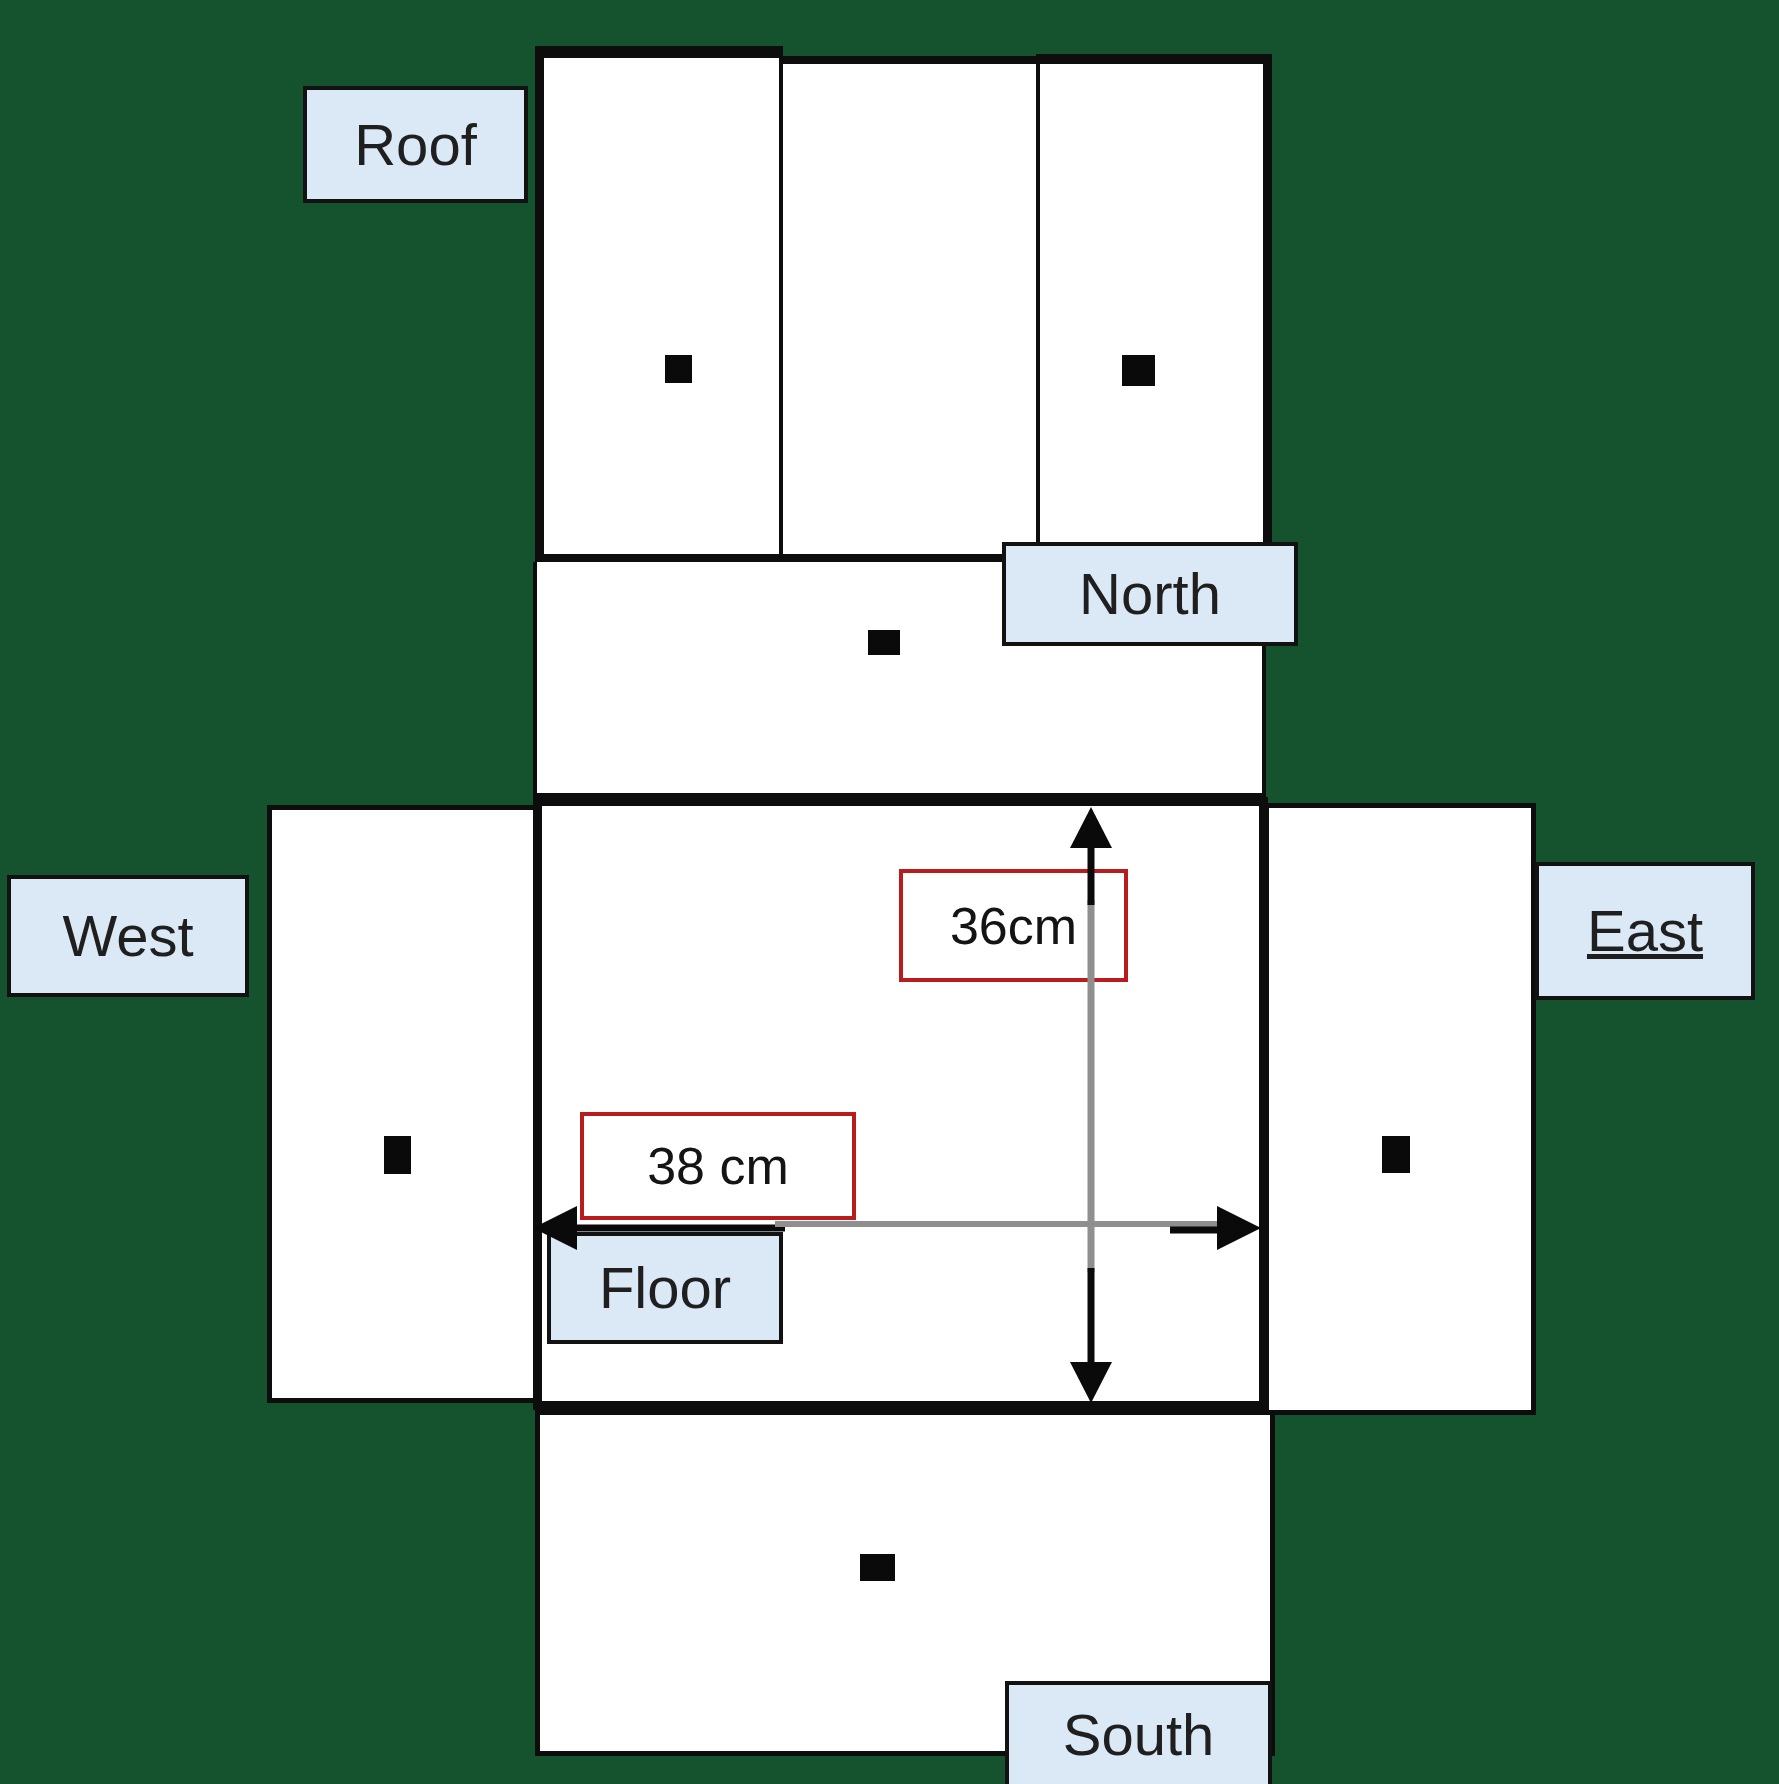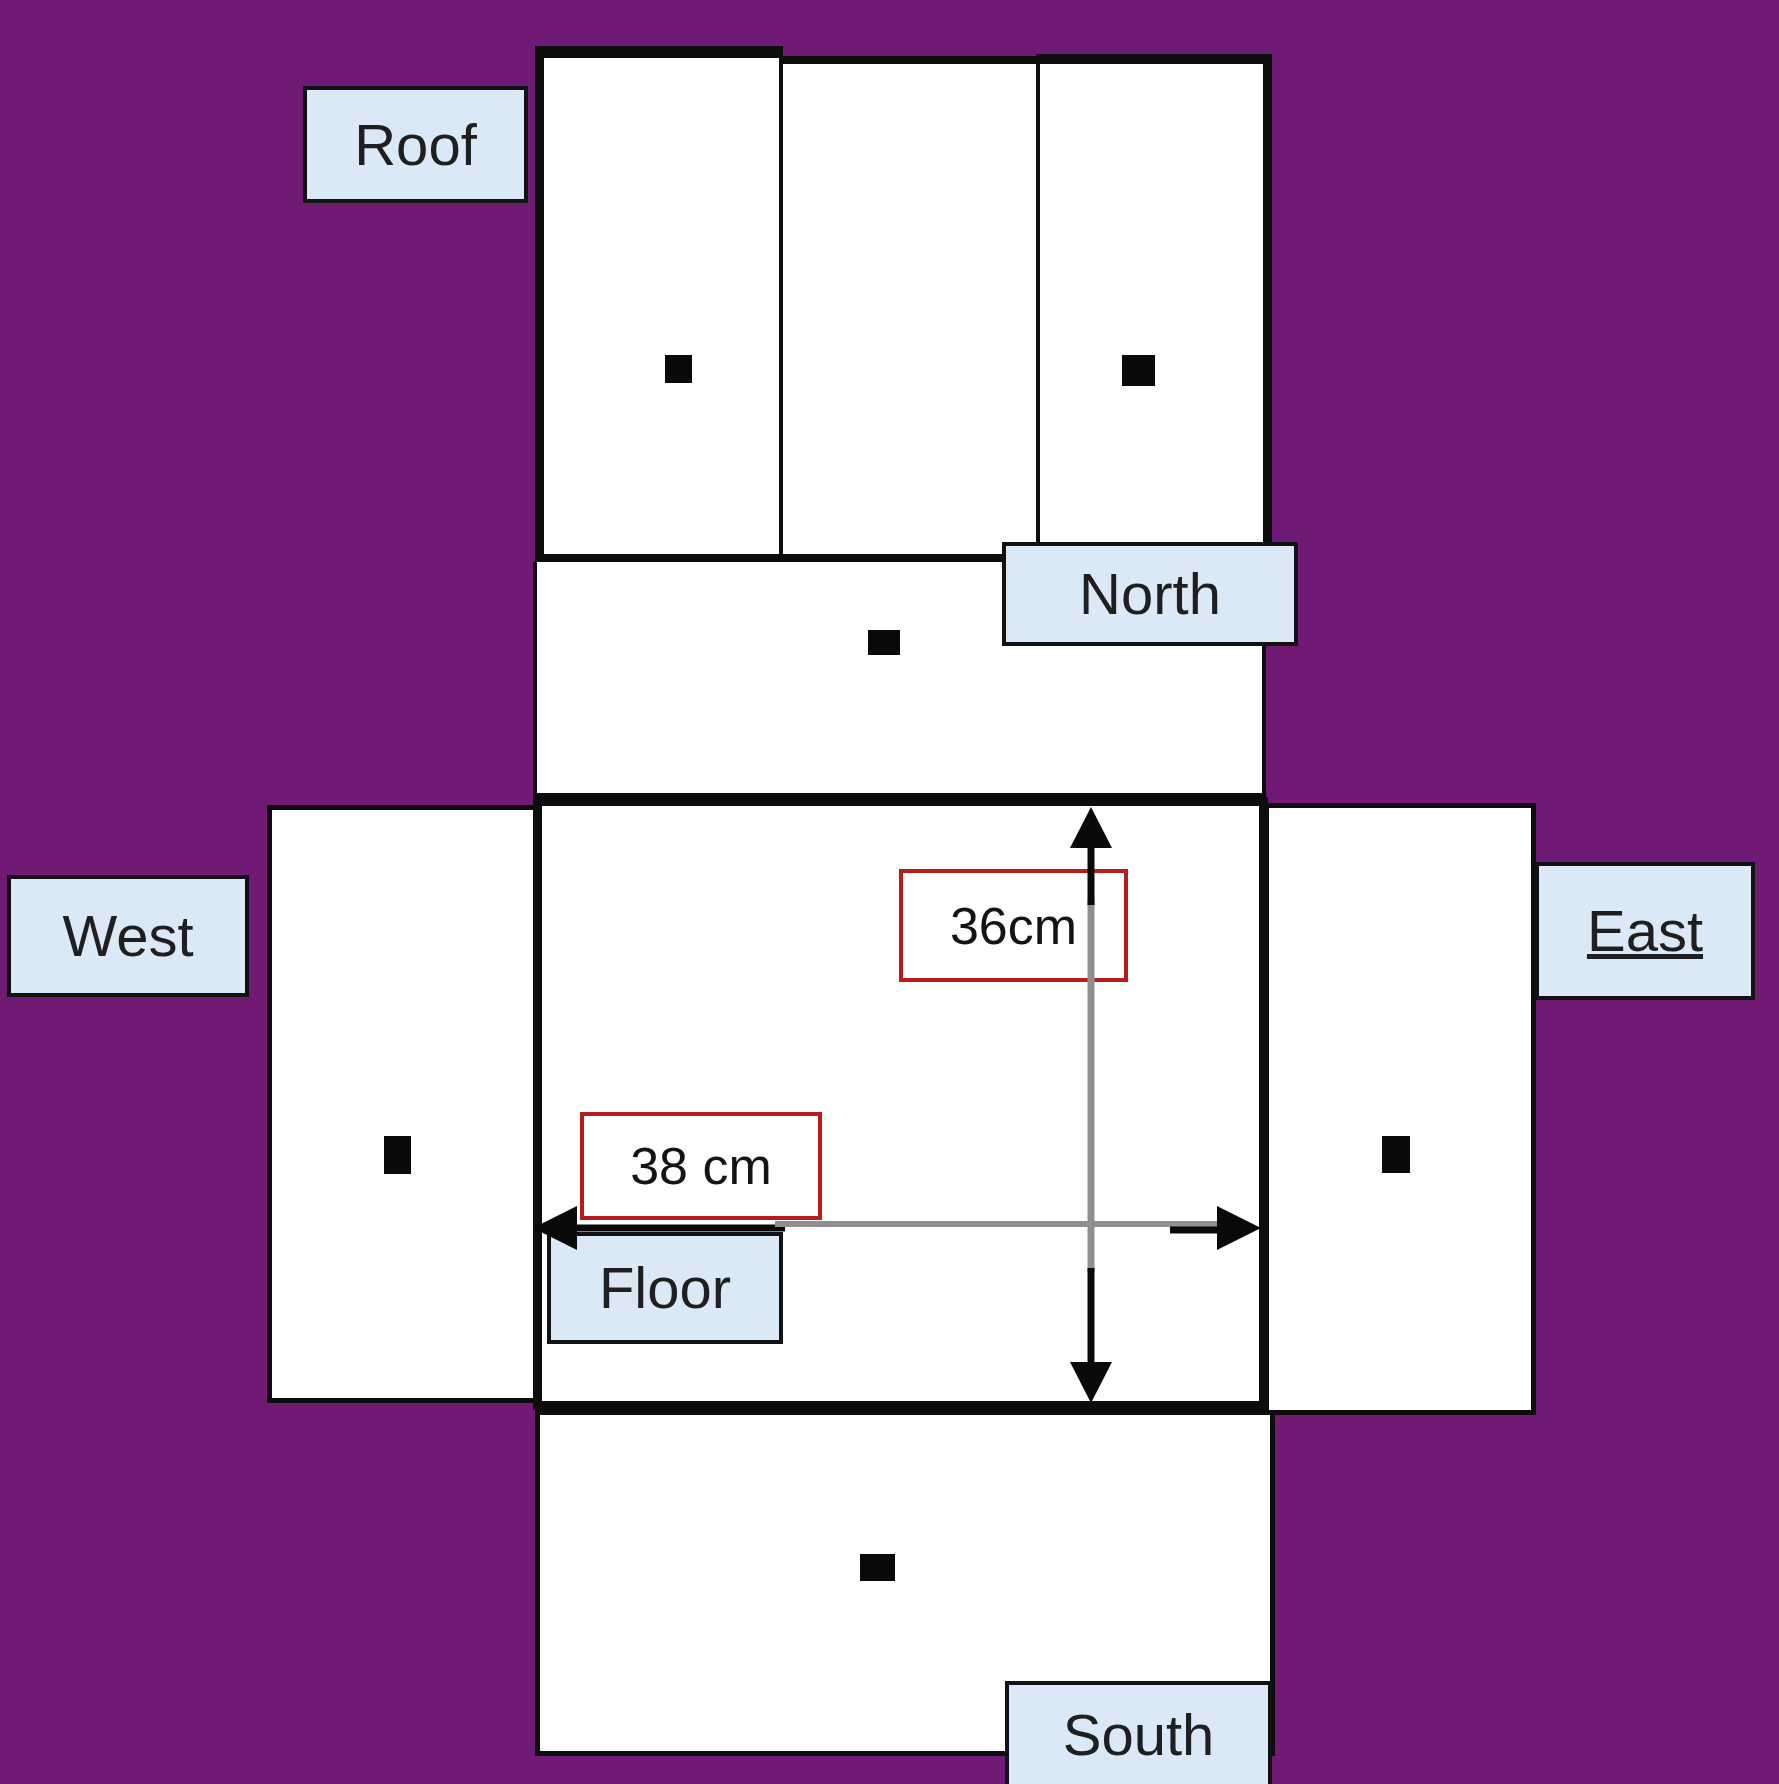--- a/index.html
+++ b/index.html
@@ -1,17 +1,17 @@
 <!DOCTYPE html>
 <html><head>
 <meta charset="utf-8">
 <style>
   html,body{margin:0;padding:0;background:#ffffff;}
   #canvas{
-    position:relative;width:1779px;height:1784px;background:#701a75;
+    position:relative;width:1779px;height:1784px;background:#14532d;
     font-family:"Liberation Sans", sans-serif;overflow:hidden;
   }
   .face{position:absolute;box-sizing:border-box;background:#ffffff;border:5px solid #0d0d0d;}
   .blue-label{
     position:absolute;box-sizing:border-box;background:#dbe9f7;border:4px solid #121212;
     display:flex;align-items:center;justify-content:center;
     font-size:58px;color:#1f1f1f;line-height:1;
   }
   .dim-box{
     position:absolute;box-sizing:border-box;background:#ffffff;border:4px solid #b91c1c;
@@ -33,21 +33,21 @@
   #south-face{left:535px;top:1410px;width:740px;height:346px;border-width:5px;}
 
   #roof-label {left:303px;top:86px;width:225px;height:117px;}
   #north-label{left:1002px;top:542px;width:296px;height:104px;}
   #west-label {left:7px;top:875px;width:242px;height:122px;}
   #east-label {left:1535px;top:862px;width:220px;height:138px;text-decoration:underline;}
   #floor-label{left:547px;top:1232px;width:236px;height:112px;}
   #south-label{left:1005px;top:1645px;width:267px;height:108px;margin-top:36px;}
 
   #height-dim-box{left:899px;top:869px;width:229px;height:113px;}
-  #width-dim-box {left:580px;top:1112px;width:242px;height:108px;}
+  #width-dim-box {left:580px;top:1112px;width:276px;height:108px;}
 
   #marker-roof-left {left:665px;top:355px;width:27px;height:28px;}
   #marker-roof-right{left:1122px;top:355px;width:33px;height:31px;}
   #marker-north     {left:868px;top:630px;width:32px;height:25px;}
   #marker-west      {left:384px;top:1136px;width:27px;height:38px;}
   #marker-east      {left:1382px;top:1136px;width:28px;height:37px;}
   #marker-south     {left:860px;top:1554px;width:35px;height:27px;}
 </style>
 </head>
 <body>

